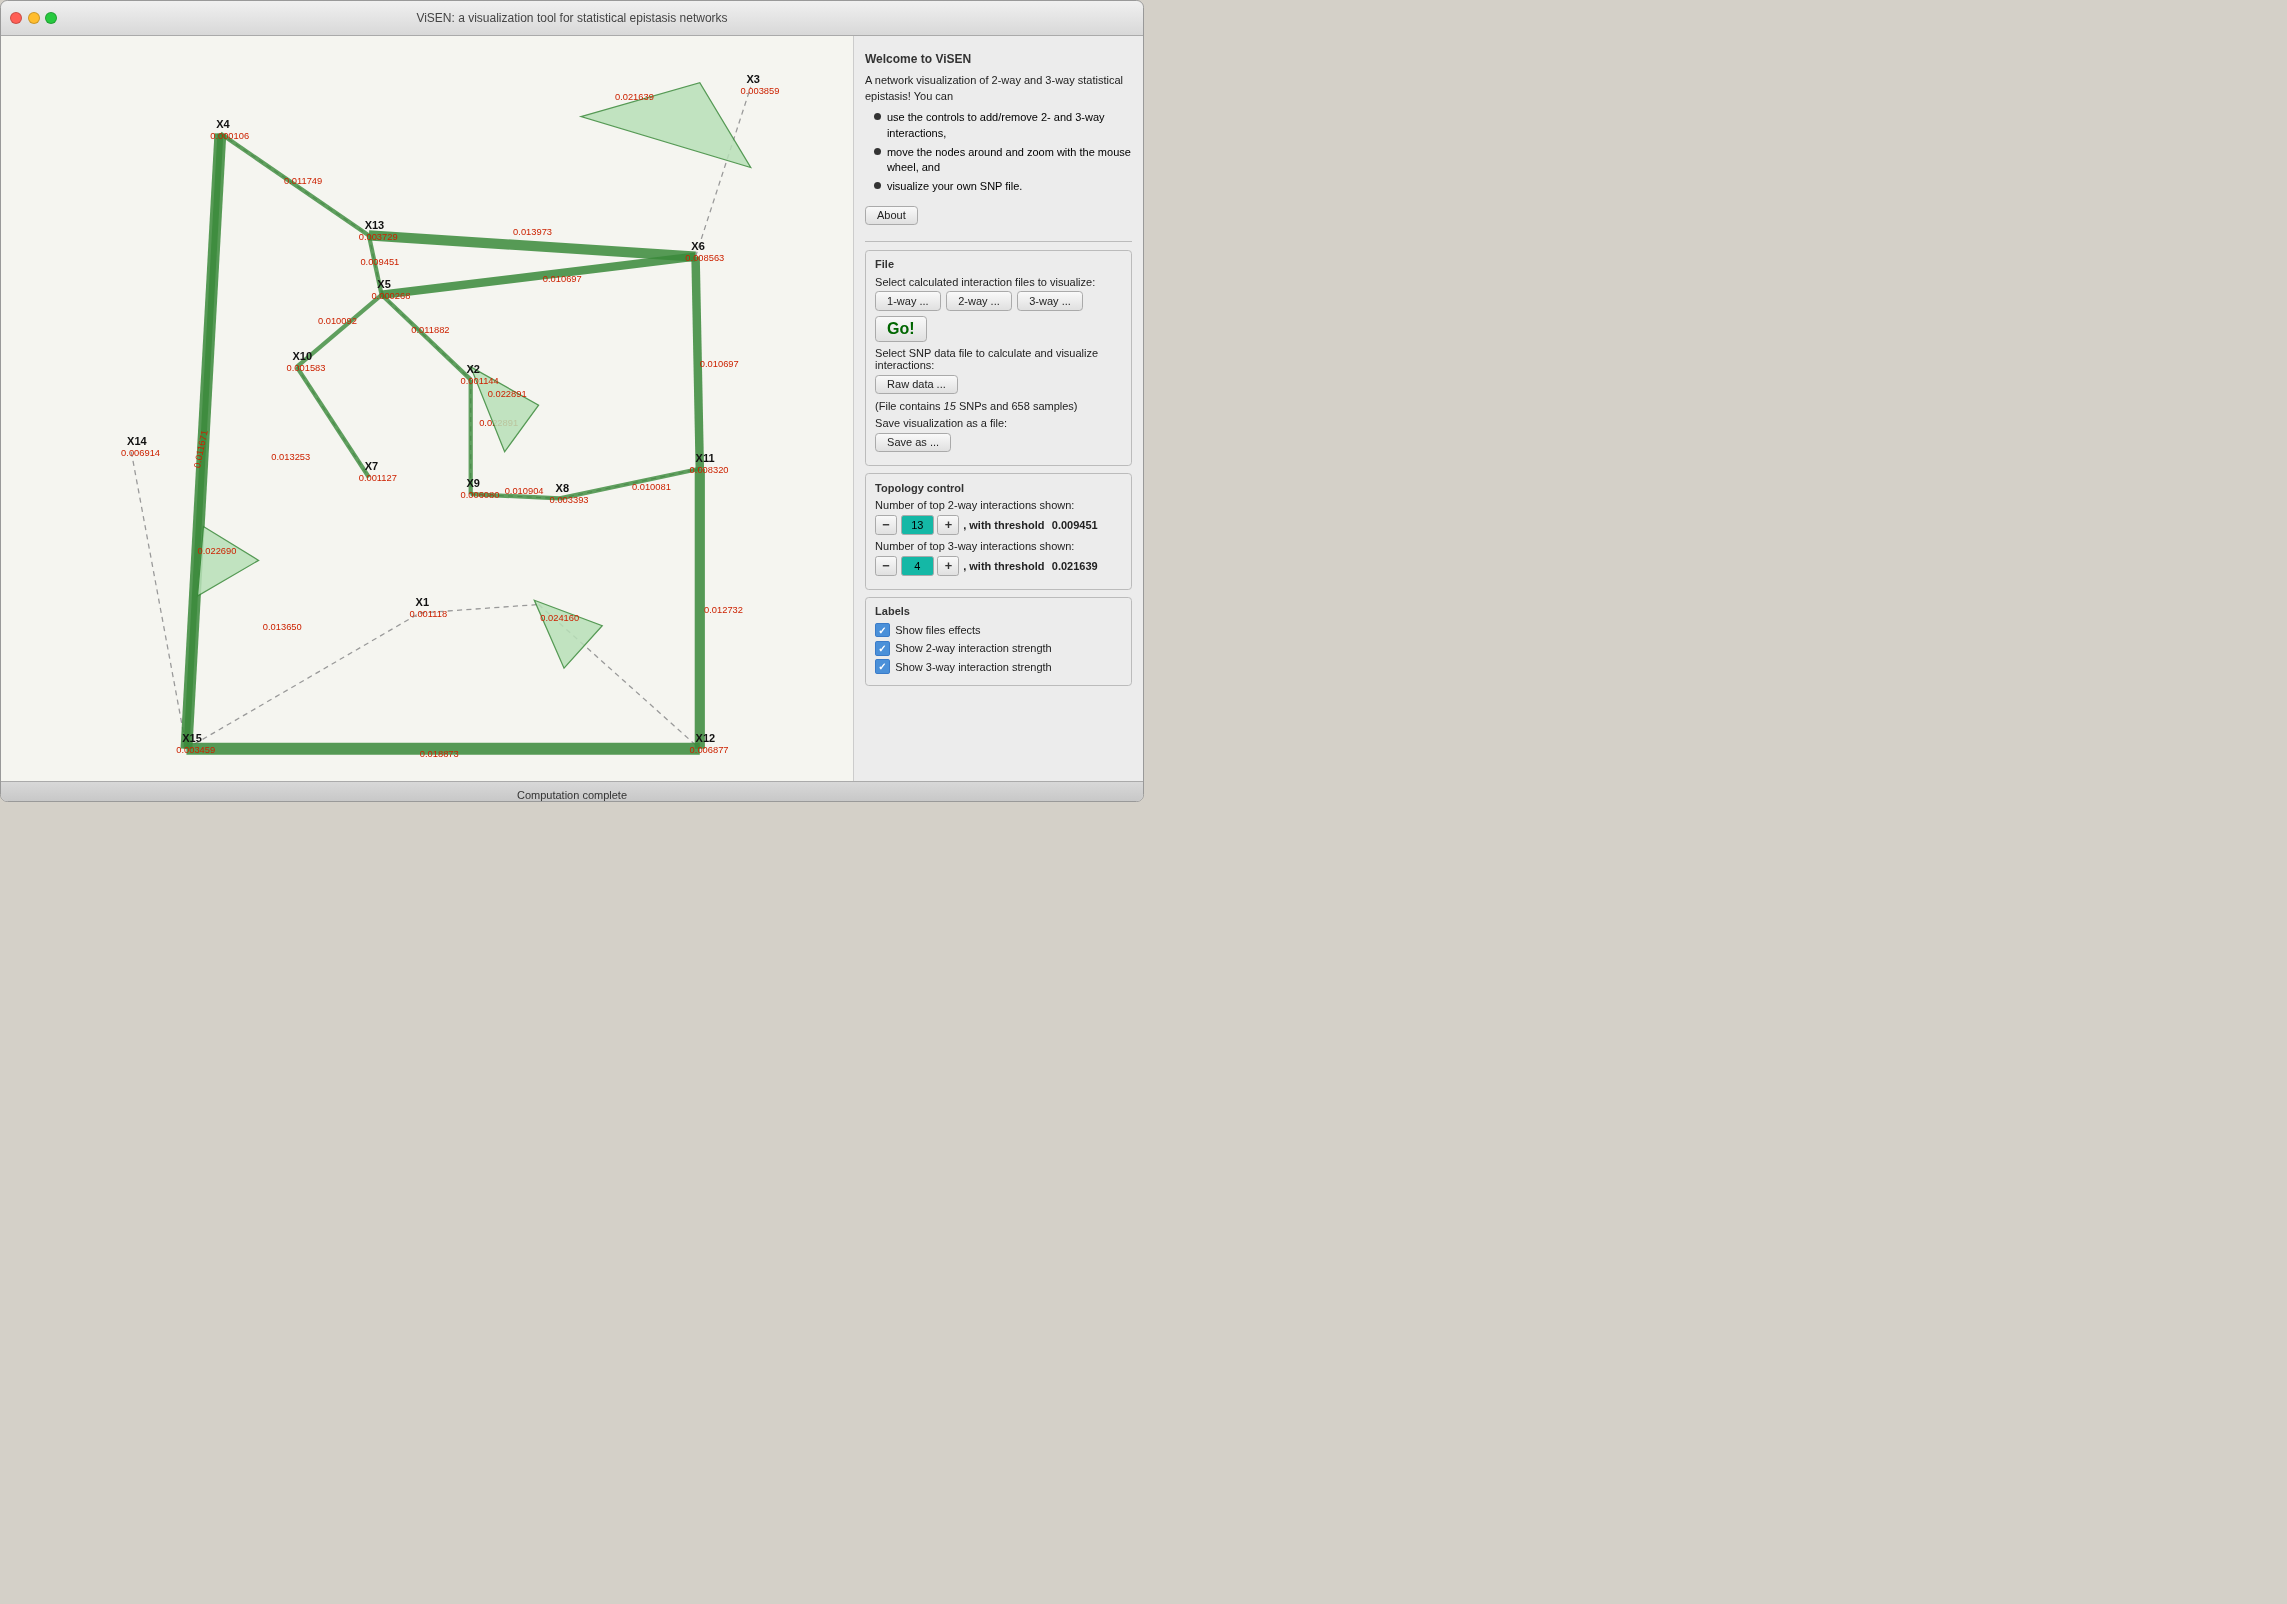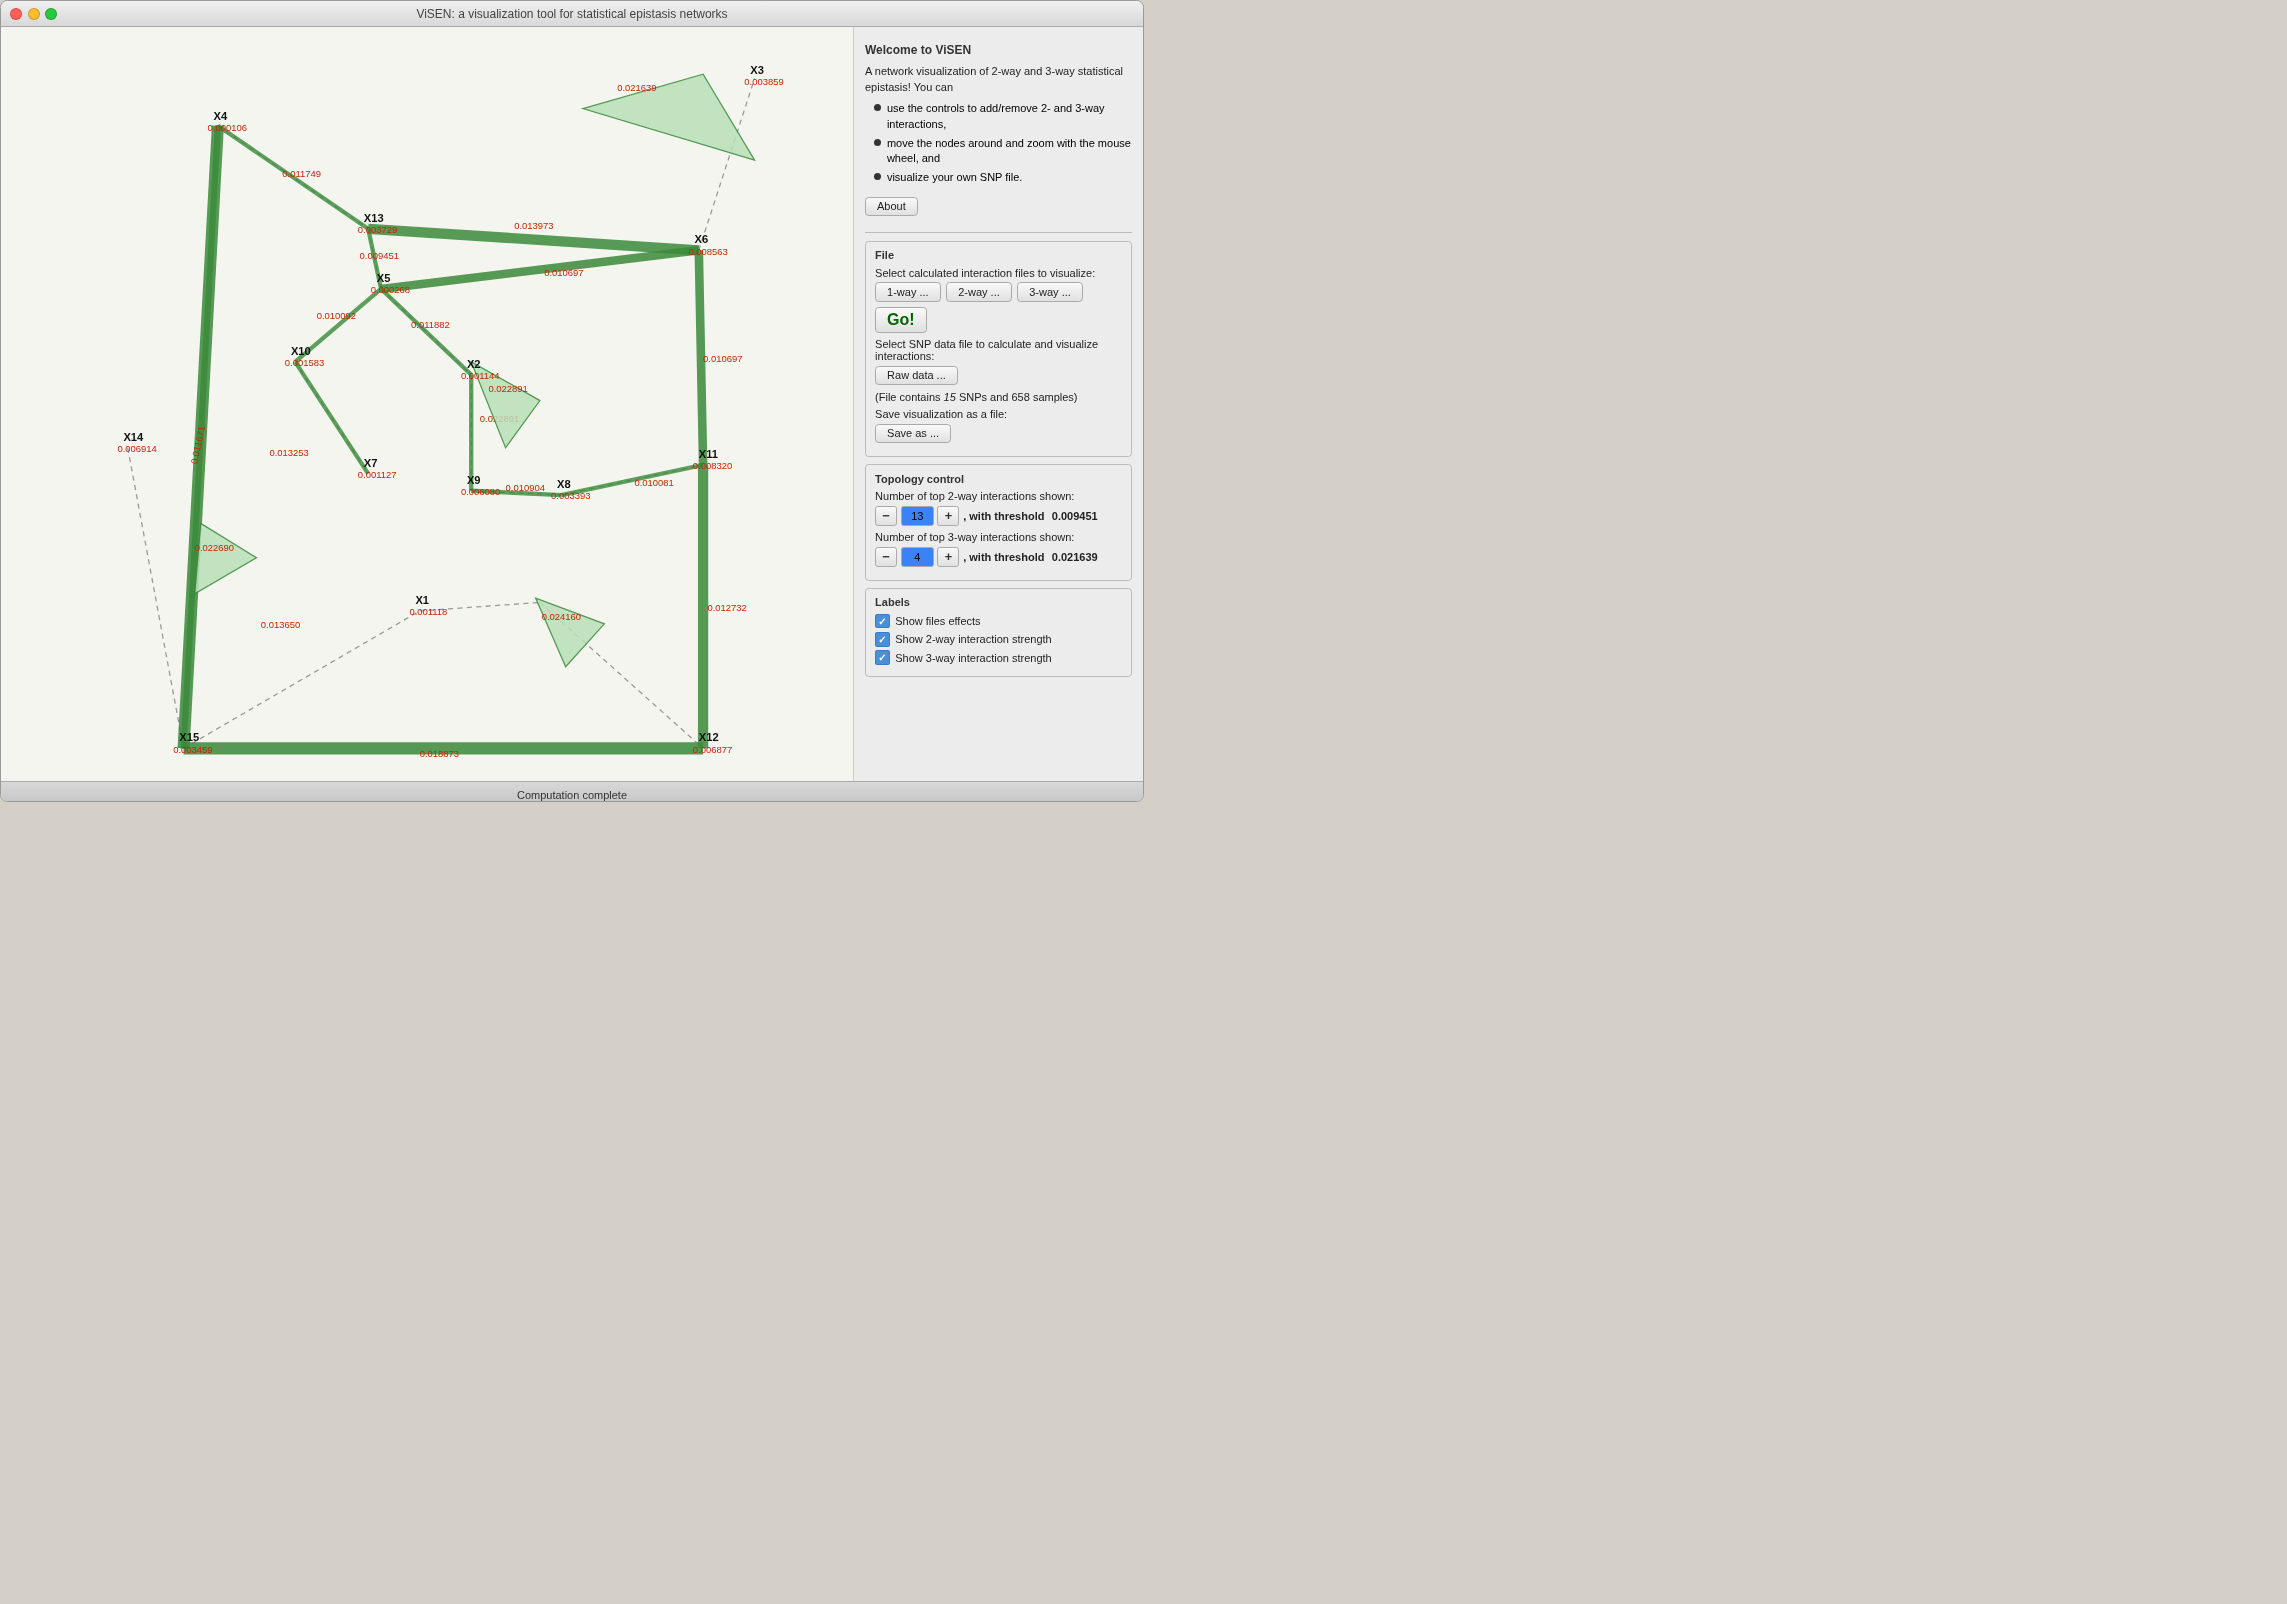--- a/index.html
+++ b/index.html
@@ -15,21 +15,21 @@
       width: 1144px;
       height: 802px;
       background: #ececec;
       border: 0.9px solid #999;
       border-radius: 7.3px;
       display: flex;
       flex-direction: column;
       overflow: hidden;
     }
     .title-bar {
-      height: 26px;
+      height: 35px;
       background: linear-gradient(to bottom, #f0f0f0, #d8d8d8);
       border-bottom: 0.9px solid #aaa;
       display: flex;
       align-items: center;
       padding: 0 9.1px;
       border-radius: 7.3px 7.3px 0 0;
       position: relative;
     }
     .traffic-lights {
       display: flex;
@@ -193,21 +193,21 @@
       font-weight: bold;
       color: #333;
     }
     .stepper-value {
       width: 33px;
       height: 20px;
       border: 0.9px solid #aaa;
       border-radius: 2.7px;
       text-align: center;
       font-size: 11px;
-      background: #3b82f6;
+      background: #14b8a6;
       display: flex;
       align-items: center;
       justify-content: center;
     }
     .threshold-value {
       font-size: 11px;
       color: #222;
       font-weight: bold;
     }
     .checkbox-row {

